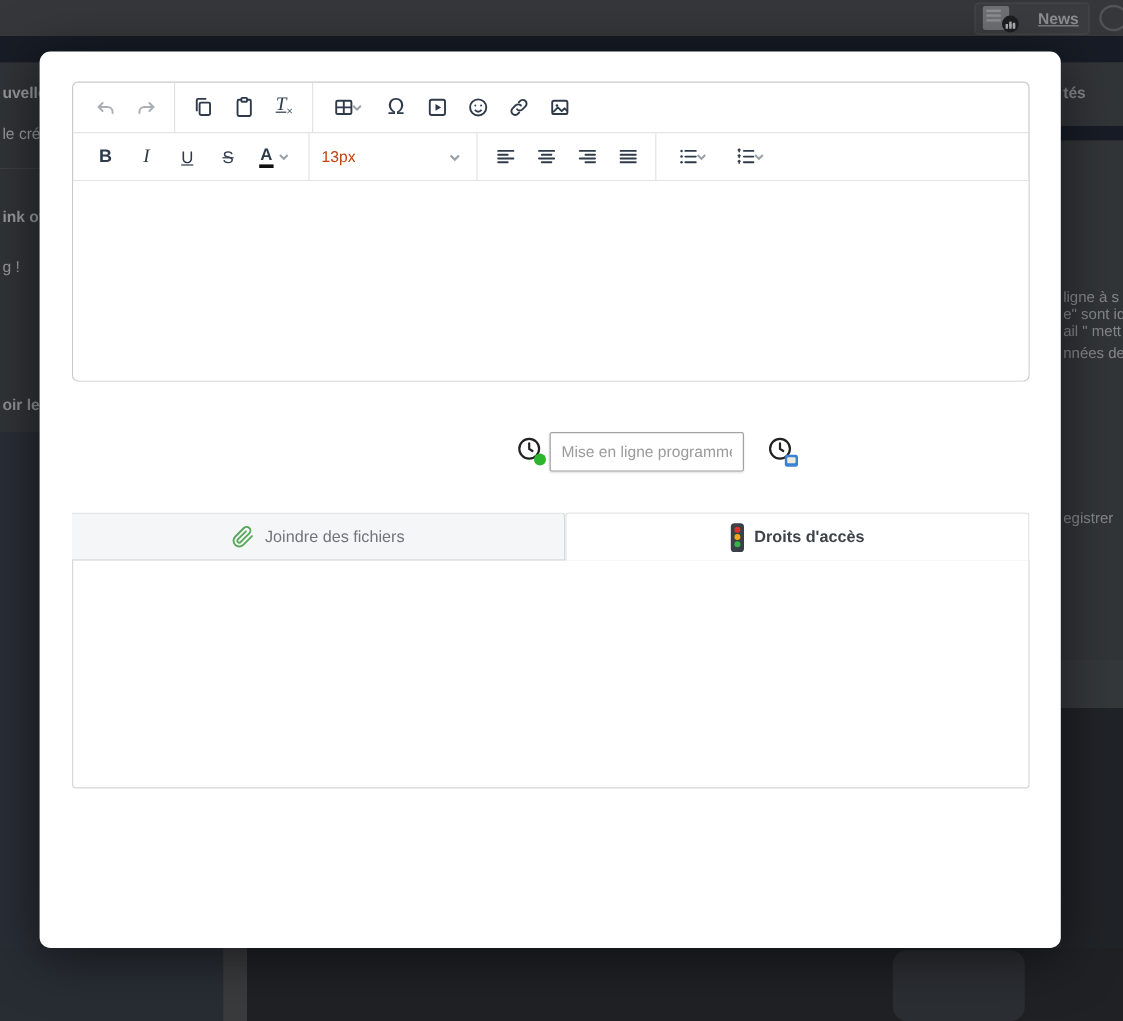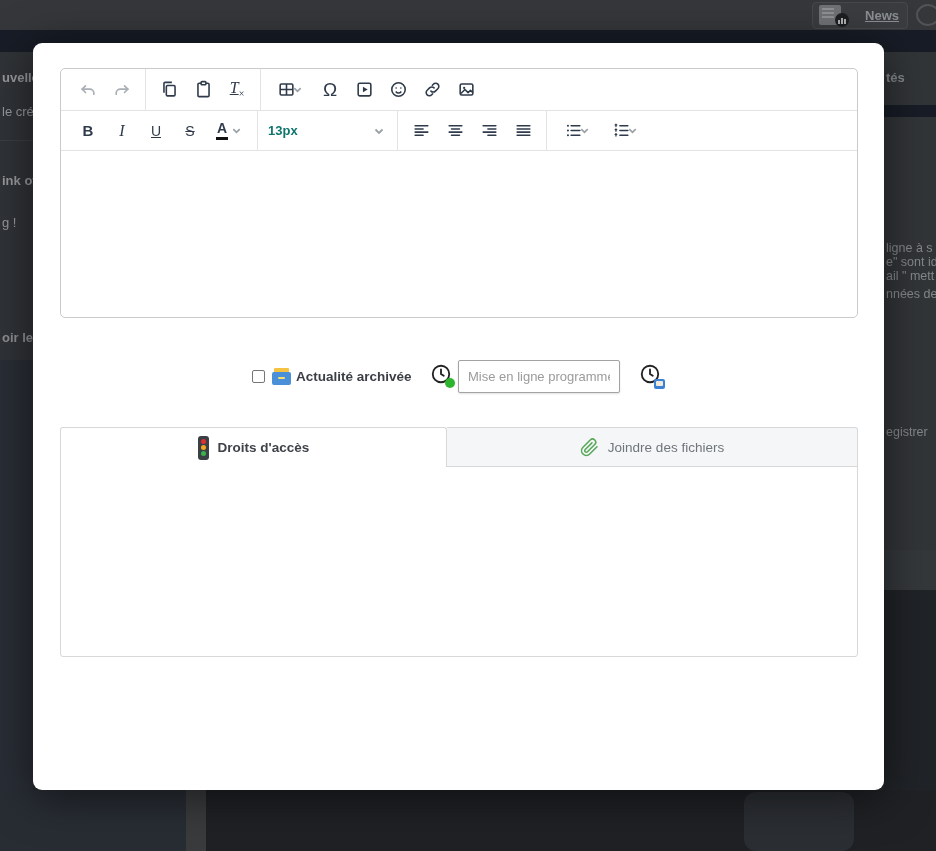--- a/index.html
+++ b/index.html
@@ -57,21 +57,21 @@
   .g-bold { font-weight:bold; }
   .g-italic { font-style:italic; font-family:"Liberation Serif", serif; font-size:16px; }
   .g-under { text-decoration:underline; font-size:14px; }
   .g-strike { text-decoration:line-through; font-size:14px; }
   .g-color { font-size:14px; font-weight:bold; border-bottom:3px solid #111; line-height:1.1; padding:0 1px; }
   .g-omega { font-size:19px; }
   .g-clearfmt { font-family:"Liberation Serif", serif; font-style:italic; font-size:16px; text-decoration:underline; }
   .g-clearfmt sub { font-size:10px; text-decoration:none; font-style:normal; }
   .fontsize-box { width:135px; display:flex; align-items:center; justify-content:space-between;
                   padding:0 10px 0 8px; cursor:pointer; }
-  .fontsize-box span { font-size:13px; color:#0f766e;font-weight:bold; }
+  .fontsize-box span { font-size:13px; color:#c2410c; }
   .editor-content { flex:1; background:#fff; border-radius:0 0 5px 5px; }
 
   
   .opt-cluster { position:absolute; display:flex; align-items:center; height:34px; top:316px; }
   .cbx { width:13px; height:13px; border:1px solid #767676; border-radius:2px; background:#fff; cursor:pointer; }
   .opt-label { font-size:13.5px; font-weight:bold; color:#3b3f45; margin-left:5px; white-space:nowrap; }
   .megaphone { width:18px; height:18px; border-radius:50%; background:#e8710a; margin-left:7px; position:relative; }
   .megaphone::before { content:""; position:absolute; left:4px; top:6px; width:0; height:0;
         border-top:3px solid transparent; border-bottom:3px solid transparent; border-right:7px solid #fff; }
   .megaphone::after { content:""; position:absolute; left:10px; top:4px; width:3px; height:10px; background:#fff; border-radius:1px; }
@@ -339,29 +339,20 @@
                 <path d="M2.5 4.5 6 8l3.5-3.5"></path>
               </svg>
             </span>
         </div>
       </div>
     </div>
 
     <div class="editor-content"></div>
   </div>
 
-  <div class="opt-cluster" style="left:219px;">
-    <span class="cbx"></span>
-    <span class="archive">
-        <span class="lid"></span>
-        <span class="bin"></span>
-        <span class="slot"></span>
-      </span>
-    <span class="opt-label">Actualité archivée</span>
-  </div>
   <div class="opt-cluster" style="left:397px;">
     <span class="clockwrap">
       <svg width="22" height="22" viewBox="0 0 24 24" fill="none" stroke="#222" stroke-width="2">
           <circle cx="12" cy="12" r="9"></circle>
           <path d="M12 7v5l3 2" stroke-linecap="round"></path>
         </svg>
       <span class="badge-green"></span>
     </span>
     <input class="sched-input" placeholder="Mise en ligne programmée" style="">
   </div>
@@ -369,34 +360,34 @@
     <span class="clockwrap">
       <svg width="22" height="22" viewBox="0 0 24 24" fill="none" stroke="#222" stroke-width="2">
           <circle cx="12" cy="12" r="9"></circle>
           <path d="M12 7v5l3 2" stroke-linecap="round"></path>
         </svg>
       <span class="badge-arch"></span>
     </span>
   </div>
 
   <div class="tabs">
+    <div class="tab tab-inactive">
+      <svg width="19" height="19" viewBox="0 0 24 24" fill="none" stroke="#58a85a" stroke-width="2" stroke-linecap="round" stroke-linejoin="round">
+          <path d="M21.44 11.05l-9.19 9.19a6 6 0 0 1-8.49-8.49l9.19-9.19a4 4 0 0 1 5.66 5.66l-9.2 9.19a2 2 0 0 1-2.83-2.83l8.49-8.48"></path>
+        </svg>
+      <span>Joindre des fichiers</span>
+    </div>
     <div class="tab tab-active">
       <span class="traffic">
           <i class="t-r"></i>
           <i class="t-y"></i>
           <i class="t-g"></i>
         </span>
       <span>Droits d'accès</span>
     </div>
-    <div class="tab tab-inactive">
-      <svg width="19" height="19" viewBox="0 0 24 24" fill="none" stroke="#58a85a" stroke-width="2" stroke-linecap="round" stroke-linejoin="round">
-          <path d="M21.44 11.05l-9.19 9.19a6 6 0 0 1-8.49-8.49l9.19-9.19a4 4 0 0 1 5.66 5.66l-9.2 9.19a2 2 0 0 1-2.83-2.83l8.49-8.48"></path>
-        </svg>
-      <span>Joindre des fichiers</span>
-    </div>
   </div>
   <div class="tab-panel"></div>
 
   <div class="ptable">
     <div class="prow prow-header">
       <div class="pc-name"></div>
       <div class="pc-check phead">Lecture</div>
       <div class="pc-check phead">Ecriture</div>
     </div>
     <div class="prow r1">

